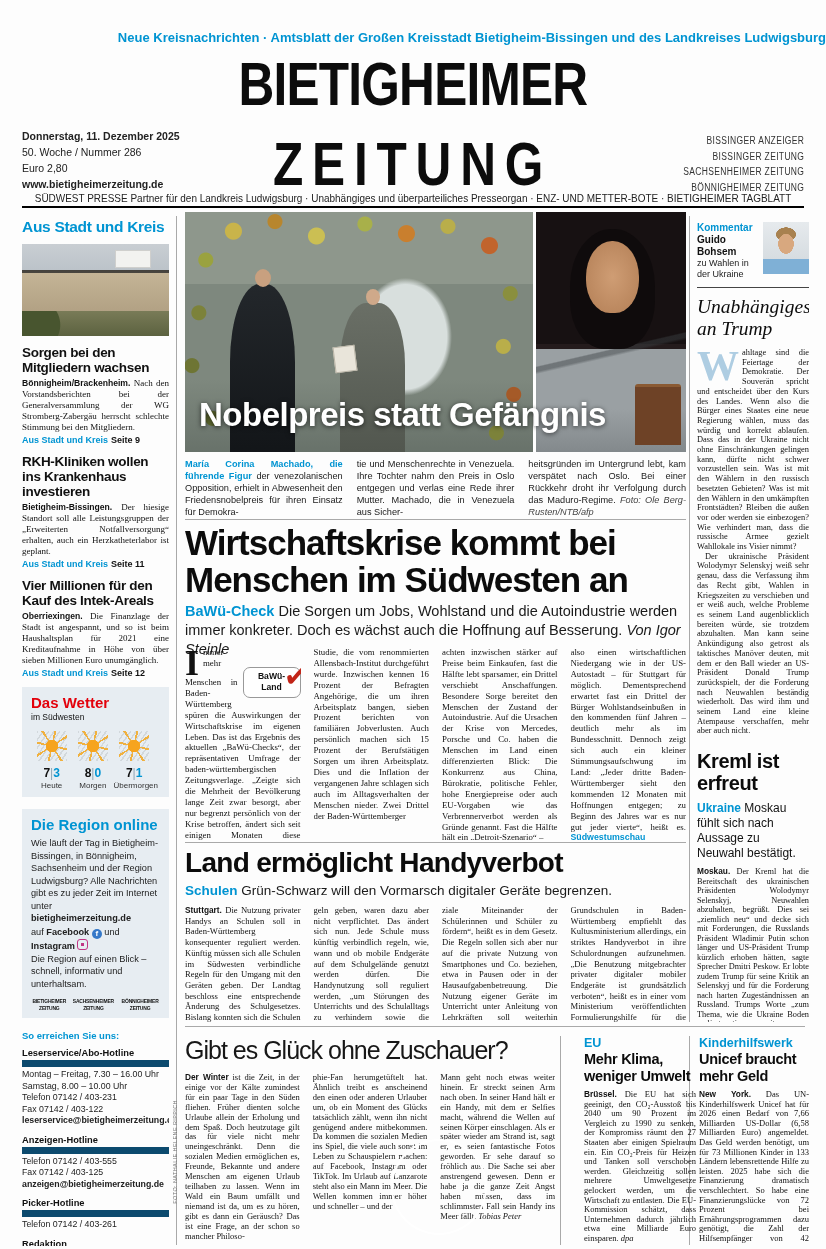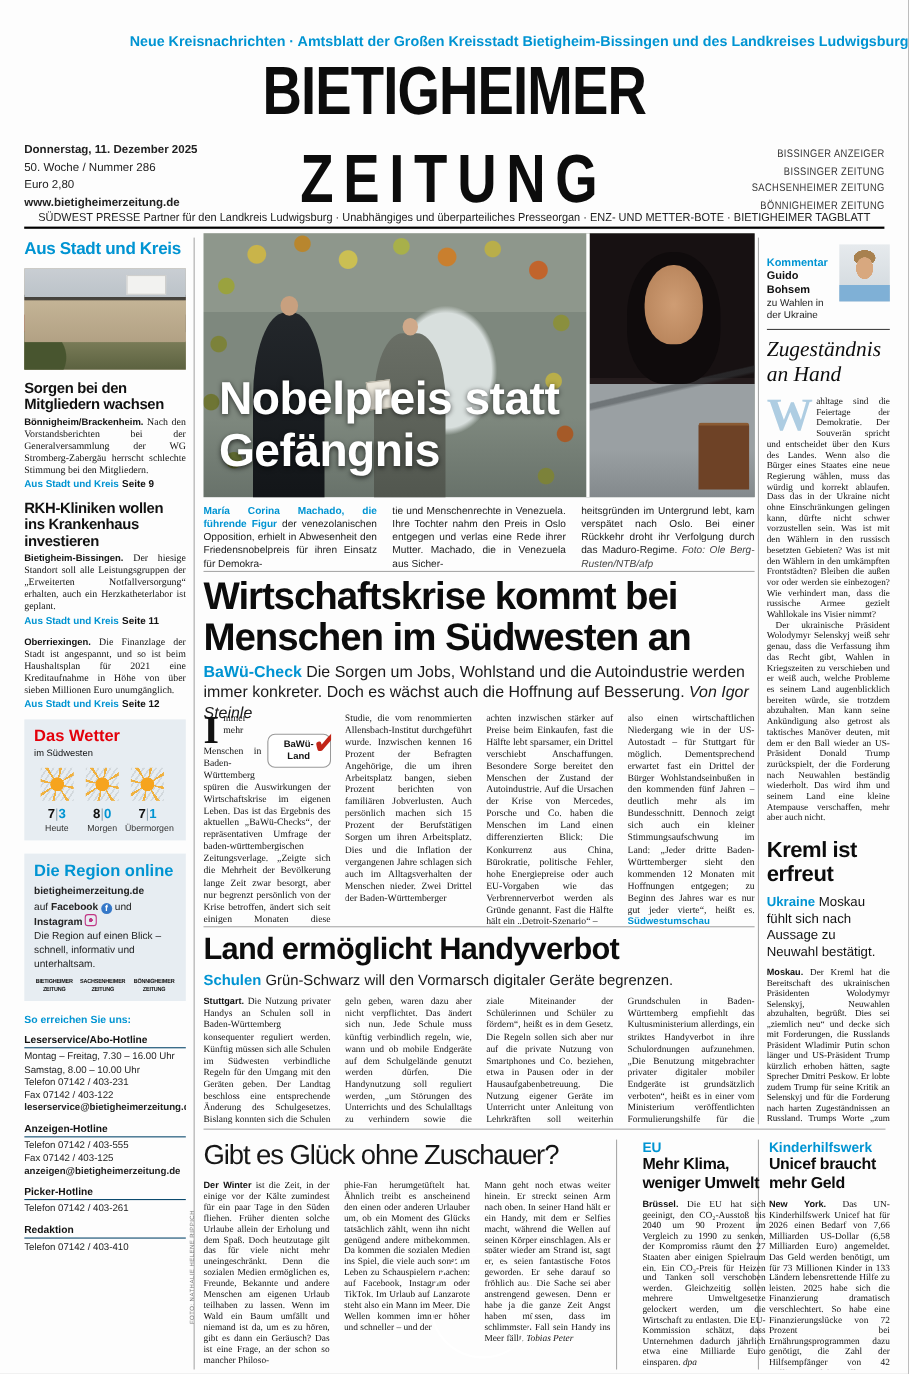--- a/index.html
+++ b/index.html
@@ -57,21 +57,21 @@
   .ro-site{font-weight:bold;}
   .ro-social{font-size:9.2px;line-height:14px;font-weight:bold;}
   .ico-fb{display:inline-block;width:10px;height:10px;border-radius:50%;background:#3578c8;color:#fff;
      font-size:8px;line-height:10px;text-align:center;font-weight:bold;vertical-align:-1px;}
   .ico-ig{display:inline-block;width:9px;height:9px;border:1.4px solid #c13584;border-radius:3px;vertical-align:-1px;
      background:radial-gradient(circle at 50% 50%,#c13584 0 1.6px,rgba(0,0,0,0) 2px);}
   .ro-logos{display:flex;justify-content:space-between;margin-top:8px;}
   .ro-logo{font-size:5.4px;font-weight:bold;line-height:6.5px;text-align:center;white-space:pre-line;transform:scaleX(.92);letter-spacing:-.2px;}
   .contact-head{font-size:9.5px;font-weight:bold;color:#0094d2;margin:2px 0 7px;}
   .cblock{margin-bottom:8px;}
-  .cblock h4{margin:0 0 2px;font-size:9.3px;border-bottom:1px solid #0c4a6e;padding-bottom:2px;}
+  .cblock h4{margin:0 0 2px;font-size:9.3px;border-bottom:7px solid #0c4a6e;padding-bottom:2px;}
   .cblock div{font-size:8.8px;line-height:11.5px;color:#222;}
   .cblock .mail{font-weight:bold;}
 
   
   .photo-main{left:185px;top:212px;width:501px;height:240px;overflow:hidden;background:
      radial-gradient(ellipse 75px 95px at 44% 52%,#d8dfdd 0 55%,rgba(216,223,221,0) 62%),
      linear-gradient(180deg,#8e978c 0 30%,#7e887e 30% 70%,#68726a 100%);}
   .fig{position:absolute;}
   .fig-man{left:9%;top:30%;width:13%;height:72%;background:linear-gradient(#23272b,#121518);border-radius:45% 45% 0 0;}
   .fig-man::before{content:"";position:absolute;top:-15px;left:50%;transform:translateX(-50%);width:16px;height:18px;border-radius:50%;background:#c8a07f;}
@@ -93,21 +93,21 @@
      radial-gradient(circle at 90% 92%,#7c823a 0 7px,rgba(0,0,0,0) 8px),
      radial-gradient(circle at 4% 42%,#7c823a 0 7px,rgba(0,0,0,0) 8px),
      radial-gradient(circle at 2% 64%,#6e7534 0 7px,rgba(0,0,0,0) 8px),
      radial-gradient(circle at 8% 86%,#5f6a30 0 7px,rgba(0,0,0,0) 8px);}
   .photo-portrait{position:absolute;left:348px;top:0;width:153px;height:100%;border-left:3px solid #fff;background:
      linear-gradient(167deg,rgba(70,75,78,0) 56%,rgba(60,65,68,.45) 56.5% 58%,rgba(70,75,78,0) 59%),
      linear-gradient(180deg,#171112 0 55%,#241b1c 55% 57%,#9aa0a3 57% 82%,#83898c 100%);}
   .hair{position:absolute;left:22%;top:7%;width:56%;height:50%;background:#0f0b0c;border-radius:48% 48% 40% 40%;}
   .face{position:absolute;left:33%;top:12%;width:34%;height:30%;background:radial-gradient(#cf9d74,#b27e55);border-radius:50% 50% 46% 46%;}
   .chair{position:absolute;right:5%;bottom:3%;width:30%;height:24%;background:#6e4226;border-top:3px solid #8a5a33;border-radius:3px 3px 0 0;}
-  .photo-title{position:absolute;left:14px;bottom:18px;font-size:42px;font-weight:800;color:#fff;letter-spacing:-.5px;text-shadow:0 1px 5px rgba(0,0,0,.65);}
+  .photo-title{position:absolute;left:14px;bottom:18px;font-size:33px;font-weight:800;color:#fff;letter-spacing:-.5px;text-shadow:0 1px 5px rgba(0,0,0,.65);}
 
   .caption{left:185px;top:458px;width:501px;display:flex;gap:14px;font-size:9.2px;line-height:12px;color:#1a1a1a;}
   .caption .ccol{flex:1;}
   .cap-credit{font-style:italic;color:#444;}
 
   
   .mhead{left:185px;top:524px;width:501px;font-size:35px;line-height:37px;font-weight:800;letter-spacing:-1px;color:#0c0c0c;}
   .stand{left:185px;top:602px;width:501px;font-size:14.5px;line-height:19px;color:#1a1a1a;}
   .kicker{color:#0094d2;font-weight:bold;}
   .cols{display:flex;gap:13px;}
@@ -123,21 +123,21 @@
   
   .hl2{left:185px;top:847px;width:501px;font-size:28px;font-weight:800;letter-spacing:-.7px;color:#0c0c0c;}
   .stand2{left:185px;top:883px;width:501px;font-size:13.5px;color:#1a1a1a;}
   .hbody{left:185px;top:905px;width:501px;height:118px;font-family:"Liberation Serif",serif;font-size:8.6px;line-height:10.7px;}
   .loc{font-family:"Liberation Sans",sans-serif;font-weight:bold;font-size:8.3px;}
   .credit{font-style:italic;}
 
   
   .rrail{left:697px;top:222px;width:112px;height:800px;overflow:hidden;}
   .kom-head{display:flex;justify-content:space-between;}
-  .kom-label{font-size:10px;font-weight:bold;color:#0094d2;line-height:12px;margin-top:12px;}
+  .kom-label{font-size:10px;font-weight:bold;color:#0094d2;line-height:12px;}
   .kom-name{font-size:10px;font-weight:bold;line-height:12px;}
   .kom-topic{font-size:9px;line-height:11px;color:#222;}
   .kphoto{width:46px;height:52px;flex:none;background:
      radial-gradient(ellipse 11px 14px at 50% 42%,#d8a87f 0 70%,rgba(0,0,0,0) 72%),
      radial-gradient(ellipse 14px 10px at 50% 24%,#a8814f 0 70%,rgba(0,0,0,0) 72%),
      linear-gradient(0deg,#7fb0d6 0 15px,rgba(0,0,0,0) 15px),
      linear-gradient(#e6eaed,#d0d7dc);}
   .kom-rule{height:1px;background:#444;margin:7px 0 8px;}
   .kom-title{font-family:"Liberation Serif",serif;font-style:italic;font-size:19.5px;line-height:22px;color:#0c0c0c;margin-bottom:8px;}
   .kom-body{font-family:"Liberation Serif",serif;font-size:8.4px;line-height:9.7px;}
@@ -209,20 +209,21 @@
       <div class="tlink"><span class="blue">Aus Stadt und Kreis</span><span class="pg">Seite 9</span></div>
     </div>
 
     <div class="teaser">
       <h3>RKH-Kliniken wollen ins Krankenhaus investieren</h3>
       <p class="jt"><span class="t-loc">Bietigheim-Bissingen.</span><span> Der hiesige Standort soll alle Leistungsgruppen der „Erweiterten Notfallversorgung“ erhalten, auch ein Herzkatheterlabor ist geplant.</span></p>
       <div class="tlink"><span class="blue">Aus Stadt und Kreis</span><span class="pg">Seite 11</span></div>
     </div>
 
     <div class="teaser">
+      <h3>Vier Millionen für den Kauf des Intek-Areals</h3>
       <p class="jt"><span class="t-loc">Oberriexingen.</span><span> Die Finanzlage der Stadt ist angespannt, und so ist beim Haushaltsplan für 2021 eine Kreditaufnahme in Höhe von über sieben Millionen Euro unumgänglich.</span></p>
       <div class="tlink"><span class="blue">Aus Stadt und Kreis</span><span class="pg">Seite 12</span></div>
     </div>
 
     <div class="box">
       <div class="wx-title">Das Wetter</div>
       <div class="wx-sub">im Südwesten</div>
       <div class="wx-row">
         <div class="wday">
           <div class="sun"></div>
@@ -238,20 +239,21 @@
           <div class="sun"></div>
           <div class="wtemp"><span>7</span><span class="sep">|</span><span class="lo">1</span></div>
           <div class="wlab">Übermorgen</div>
         </div>
       </div>
     </div>
 
     <div class="box">
       <div class="ro-title">Die Region online</div>
       <div class="ro-text">
+        <span>Wie läuft der Tag in Bietigheim-Bissingen, in Bönnigheim, Sachsenheim und der Region Ludwigsburg? Alle Nachrichten gibt es zu jeder Zeit im Internet unter</span>
         <div class="ro-site">bietigheimerzeitung.de</div>
         <div class="ro-social">
           <span style="font-weight:normal">auf </span><span>Facebook</span>
           <span class="ico-fb">f</span><span style="font-weight:normal"> und </span><span>Instagram</span>
           <span class="ico-ig"></span>
         </div>
         <span>Die Region auf einen Blick – schnell, informativ und unterhaltsam.</span>
       </div>
       <div class="ro-logos">
         <span class="ro-logo">BIETIGHEIMER
@@ -345,21 +347,21 @@
   <div class="abs rrail">
     <div class="kom-head">
       <div>
         <div class="kom-label">Kommentar</div>
         <div class="kom-name">Guido Bohsem</div>
         <div class="kom-topic">zu Wahlen in der Ukraine</div>
       </div>
       <div class="kphoto"></div>
     </div>
     <div class="kom-rule"></div>
-    <div class="kom-title">Zugeständnis an Hand</div>
+    <div class="kom-title">Unabhängiges an Trump</div>
     <div class="kom-body jt">
       <p><span class="dropcap-w">W</span><span>ahltage sind die Feiertage der Demokratie. Der Souverän spricht und entscheidet über den Kurs des Landes. Wenn also die Bürger eines Staates eine neue Regierung wählen, muss das würdig und korrekt ablaufen. Dass das in der Ukraine nicht ohne Einschränkungen gelingen kann, dürfte nicht schwer vorzustellen sein. Was ist mit den Wählern in den russisch besetzten Gebieten? Was ist mit den Wählern in den umkämpften Frontstädten? Bleiben die außen vor oder werden sie einbezogen? Wie verhindert man, dass die russische Armee gezielt Wahllokale ins Visier nimmt?</span></p>
       <p>Der ukrainische Präsident Wolodymyr Selenskyj weiß sehr genau, dass die Verfassung ihm das Recht gibt, Wahlen in Kriegszeiten zu verschieben und er weiß auch, welche Probleme es seinem Land augenblicklich bereiten würde, sie trotzdem abzuhalten. Man kann seine Ankündigung also getrost als taktisches Manöver deuten, mit dem er den Ball wieder an US-Präsident Donald Trump zurückspielt, der die Forderung nach Neuwahlen beständig wiederholt. Das wird ihm und seinem Land eine kleine Atempause verschaffen, mehr aber auch nicht.</p>
     </div>
     <div class="kreml">
       <div class="kreml-h">Kreml ist erfreut</div>
       <div class="kreml-k"><span class="kicker">Ukraine</span><span> Moskau fühlt sich nach Aussage zu Neuwahl bestätigt.</span></div>
       <div class="sbody jt"><span class="loc">Moskau.</span><span> Der Kreml hat die Bereitschaft des ukrainischen Präsidenten Wolodymyr Selenskyj, Neuwahlen abzuhalten, begrüßt. Dies sei „ziemlich neu“ und decke sich mit Forderungen, die Russlands Präsident Wladimir Putin schon länger und US-Präsident Trump kürzlich erhoben hätten, sagte Sprecher Dmitri Peskow. Er lobte zudem Trump für seine Kritik an Selenskyj und für die Forderung nach harten Zugeständnissen an Russland. Trumps Worte „zum Thema, wie die Ukraine Boden verliert, stimmen mit unserem Verständnis überein“. </span></div>
 
     </div>

